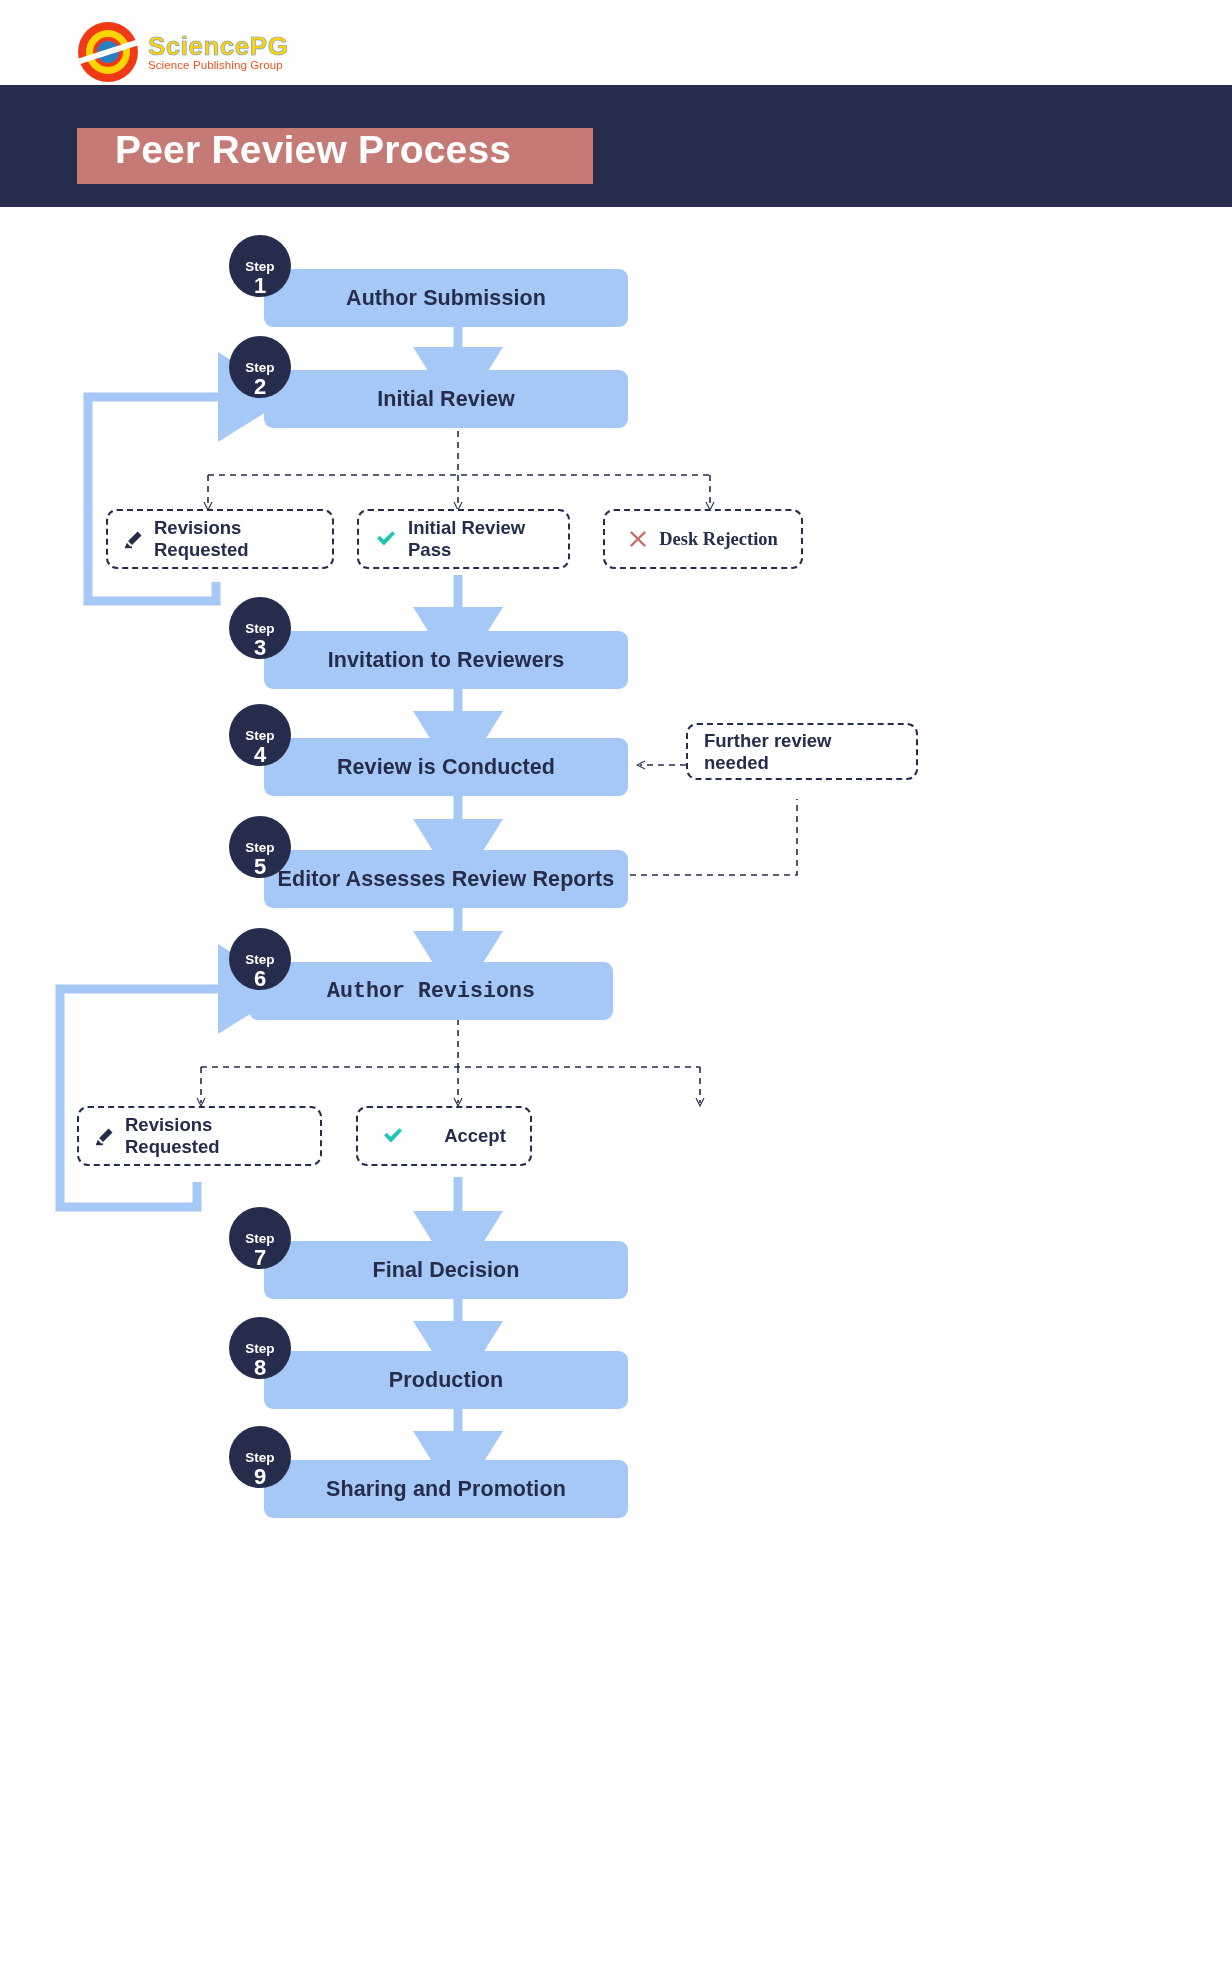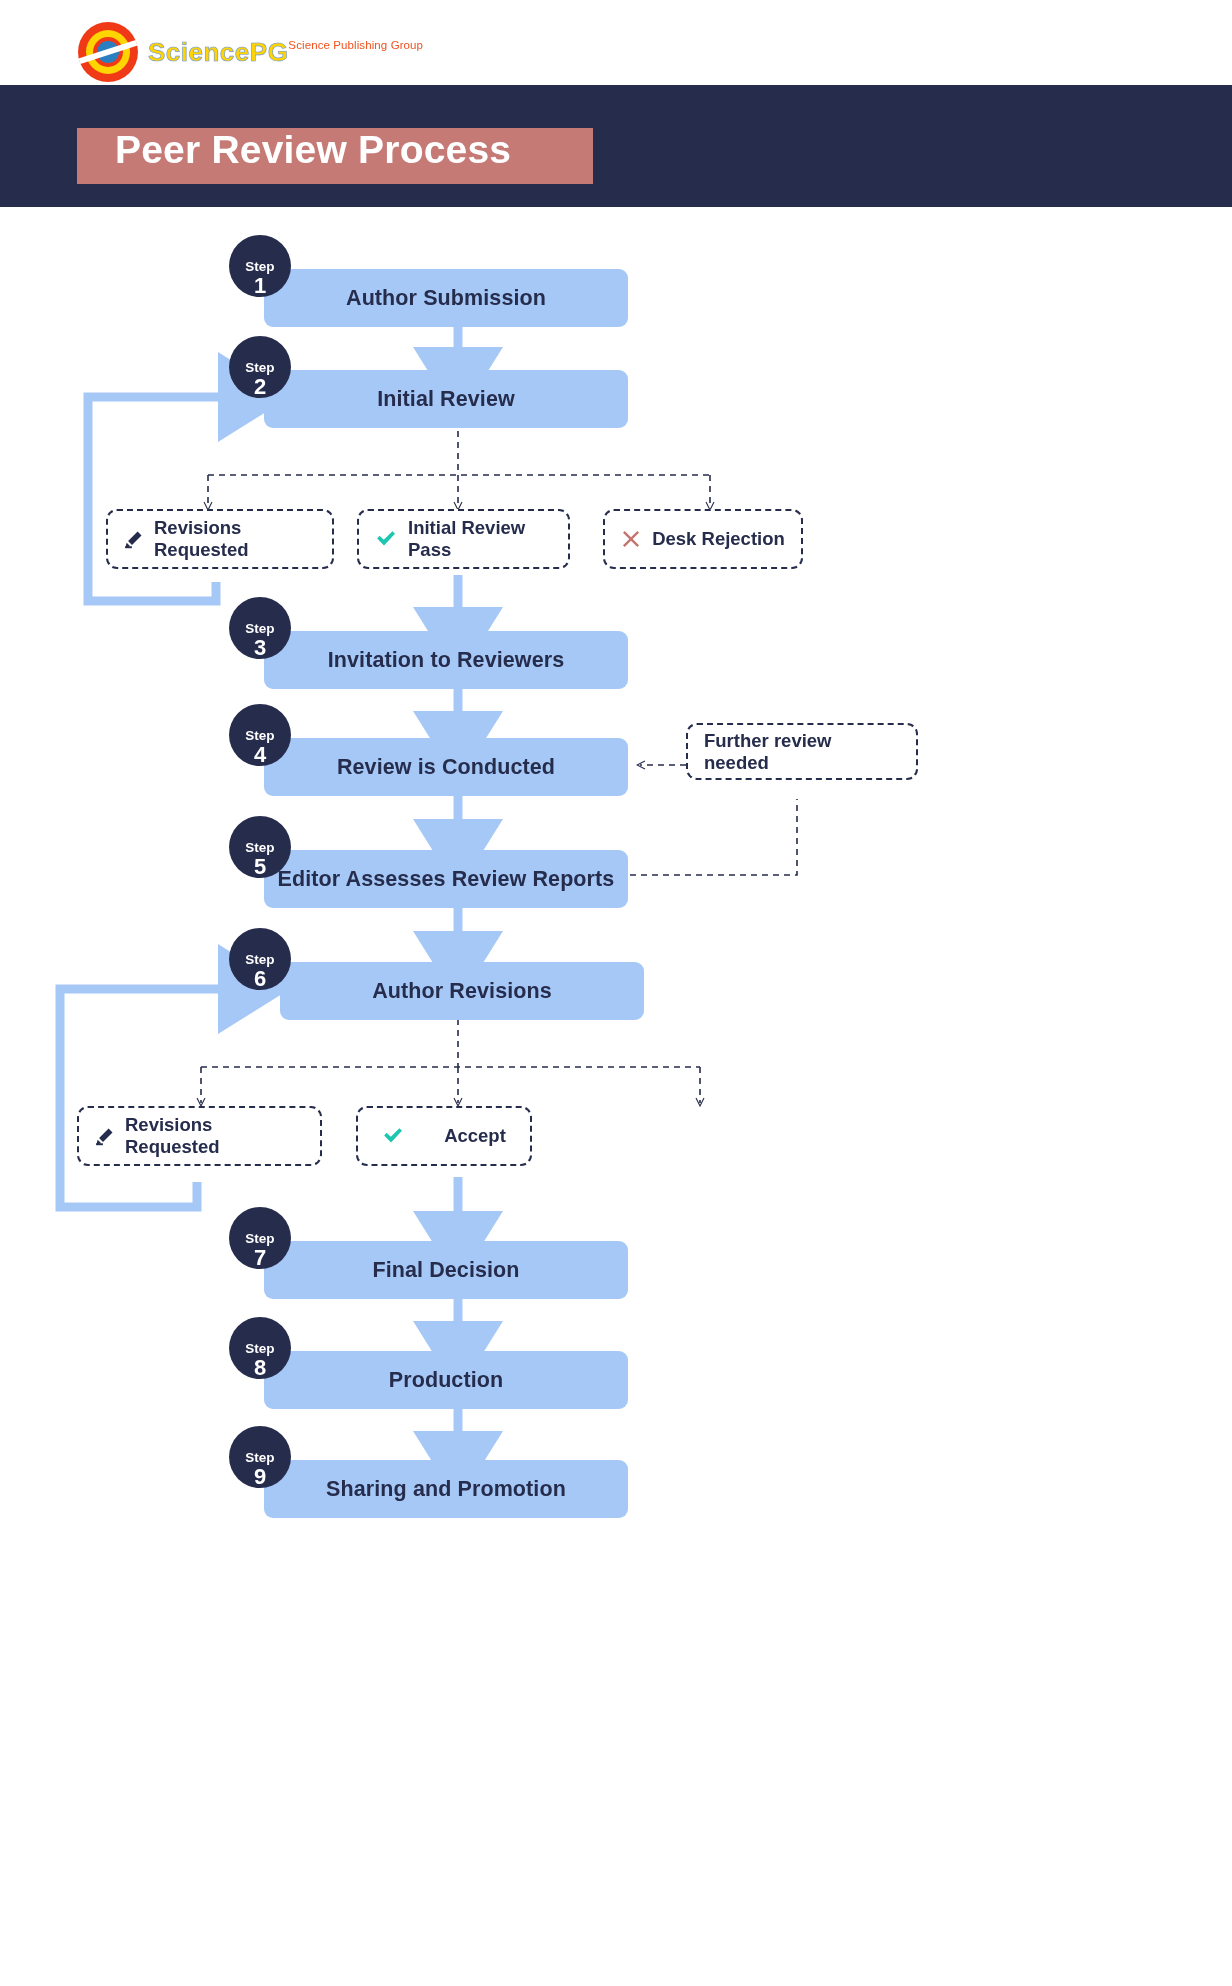--- a/index.html
+++ b/index.html
@@ -50,21 +50,21 @@
     position: absolute; left: 19px; top: 19px;
     width: 22px; height: 22px; border-radius: 50%;
     background: #2a7fc1;
   }
   .logo-mark .slash {
     position: absolute; left: 0; top: 27px;
     width: 60px; height: 6px;
     background: #ffffff;
     transform: rotate(-18deg);
   }
-  .logo-text { display: flex; flex-direction: row; line-height: 1; }
+  .logo-text { display: flex; flex-direction: column; line-height: 1; }
   .logo-title {
     font-size: 26px; font-weight: bold; letter-spacing: 0.5px;
     color: #ffd400;
     -webkit-text-stroke: 0.6px #7a9fd4;
     text-shadow: 0 0 1px #8aa8d8;
   }
   .logo-sub {
     font-size: 11.5px; color: #f0511e; margin-top: 1px; letter-spacing: 0.1px;
   }
 
@@ -262,21 +262,21 @@
 
     <div class="dbox" style="left:357px; top:302px; width:213px;">
       <span class="ic">
         <svg width="22" height="22" viewBox="0 0 24 24">
           <path d="M2.4 11.4 L5.0 8.4 L9.6 12.8 L19.0 3.6 L21.8 6.4 L9.8 19.2 Z" fill="#1cc6b0"></path>
         </svg>
       </span>
       <span>Initial Review Pass</span>
     </div>
 
-    <div class="dbox" style="left:603px; top:302px; width:200px;">
+    <div class="dbox" style="left:603px; top:302px; width:200px;font-family:Liberation Serif, serif;">
       <span class="ic">
         <svg width="20" height="20" viewBox="0 0 24 24">
           <path d="M4.4 2.4 L12 10 L19.6 2.4 L21.6 4.4 L14 12 L21.6 19.6 L19.6 21.6 L12 14 L4.4 21.6 L2.4 19.6 L10 12 L2.4 4.4 Z" fill="#c47470"></path>
         </svg>
       </span>
       <span>Desk Rejection</span>
     </div>
 
     <div class="badge" style="left:229px; top:390px;">
       <span class="b-lab">Step</span>
@@ -303,21 +303,21 @@
       <span class="b-num">5</span>
     </div>
     <div class="pbox" style="left:264px; top:643px; width:364px;">
       <span>Editor Assesses Review Reports</span>
     </div>
 
     <div class="badge" style="left:229px; top:721px;">
       <span class="b-lab">Step</span>
       <span class="b-num">6</span>
     </div>
-    <div class="pbox" style="left:280px; top:755px; width:364px;">
+    <div class="pbox" style="left:249px; top:755px; width:364px;font-family:Liberation Mono, monospace;">
       <span>Author Revisions</span>
     </div>
 
     <div class="dbox" style="left:77px; top:899px; width:245px;">
       <span class="ic">
         <svg width="19" height="19" viewBox="0 0 24 24">
           <path d="M17.2 1.9 L22.1 6.8 L10.1 18.8 L5.2 13.9 Z" fill="#262c4c"></path>
           <path d="M3.4 16.2 L7.8 20.6 L1.6 22.4 Z" fill="#262c4c"></path>
           <rect x="1.4" y="20.6" width="8.6" height="2.4" fill="#262c4c"></rect>
         </svg>

